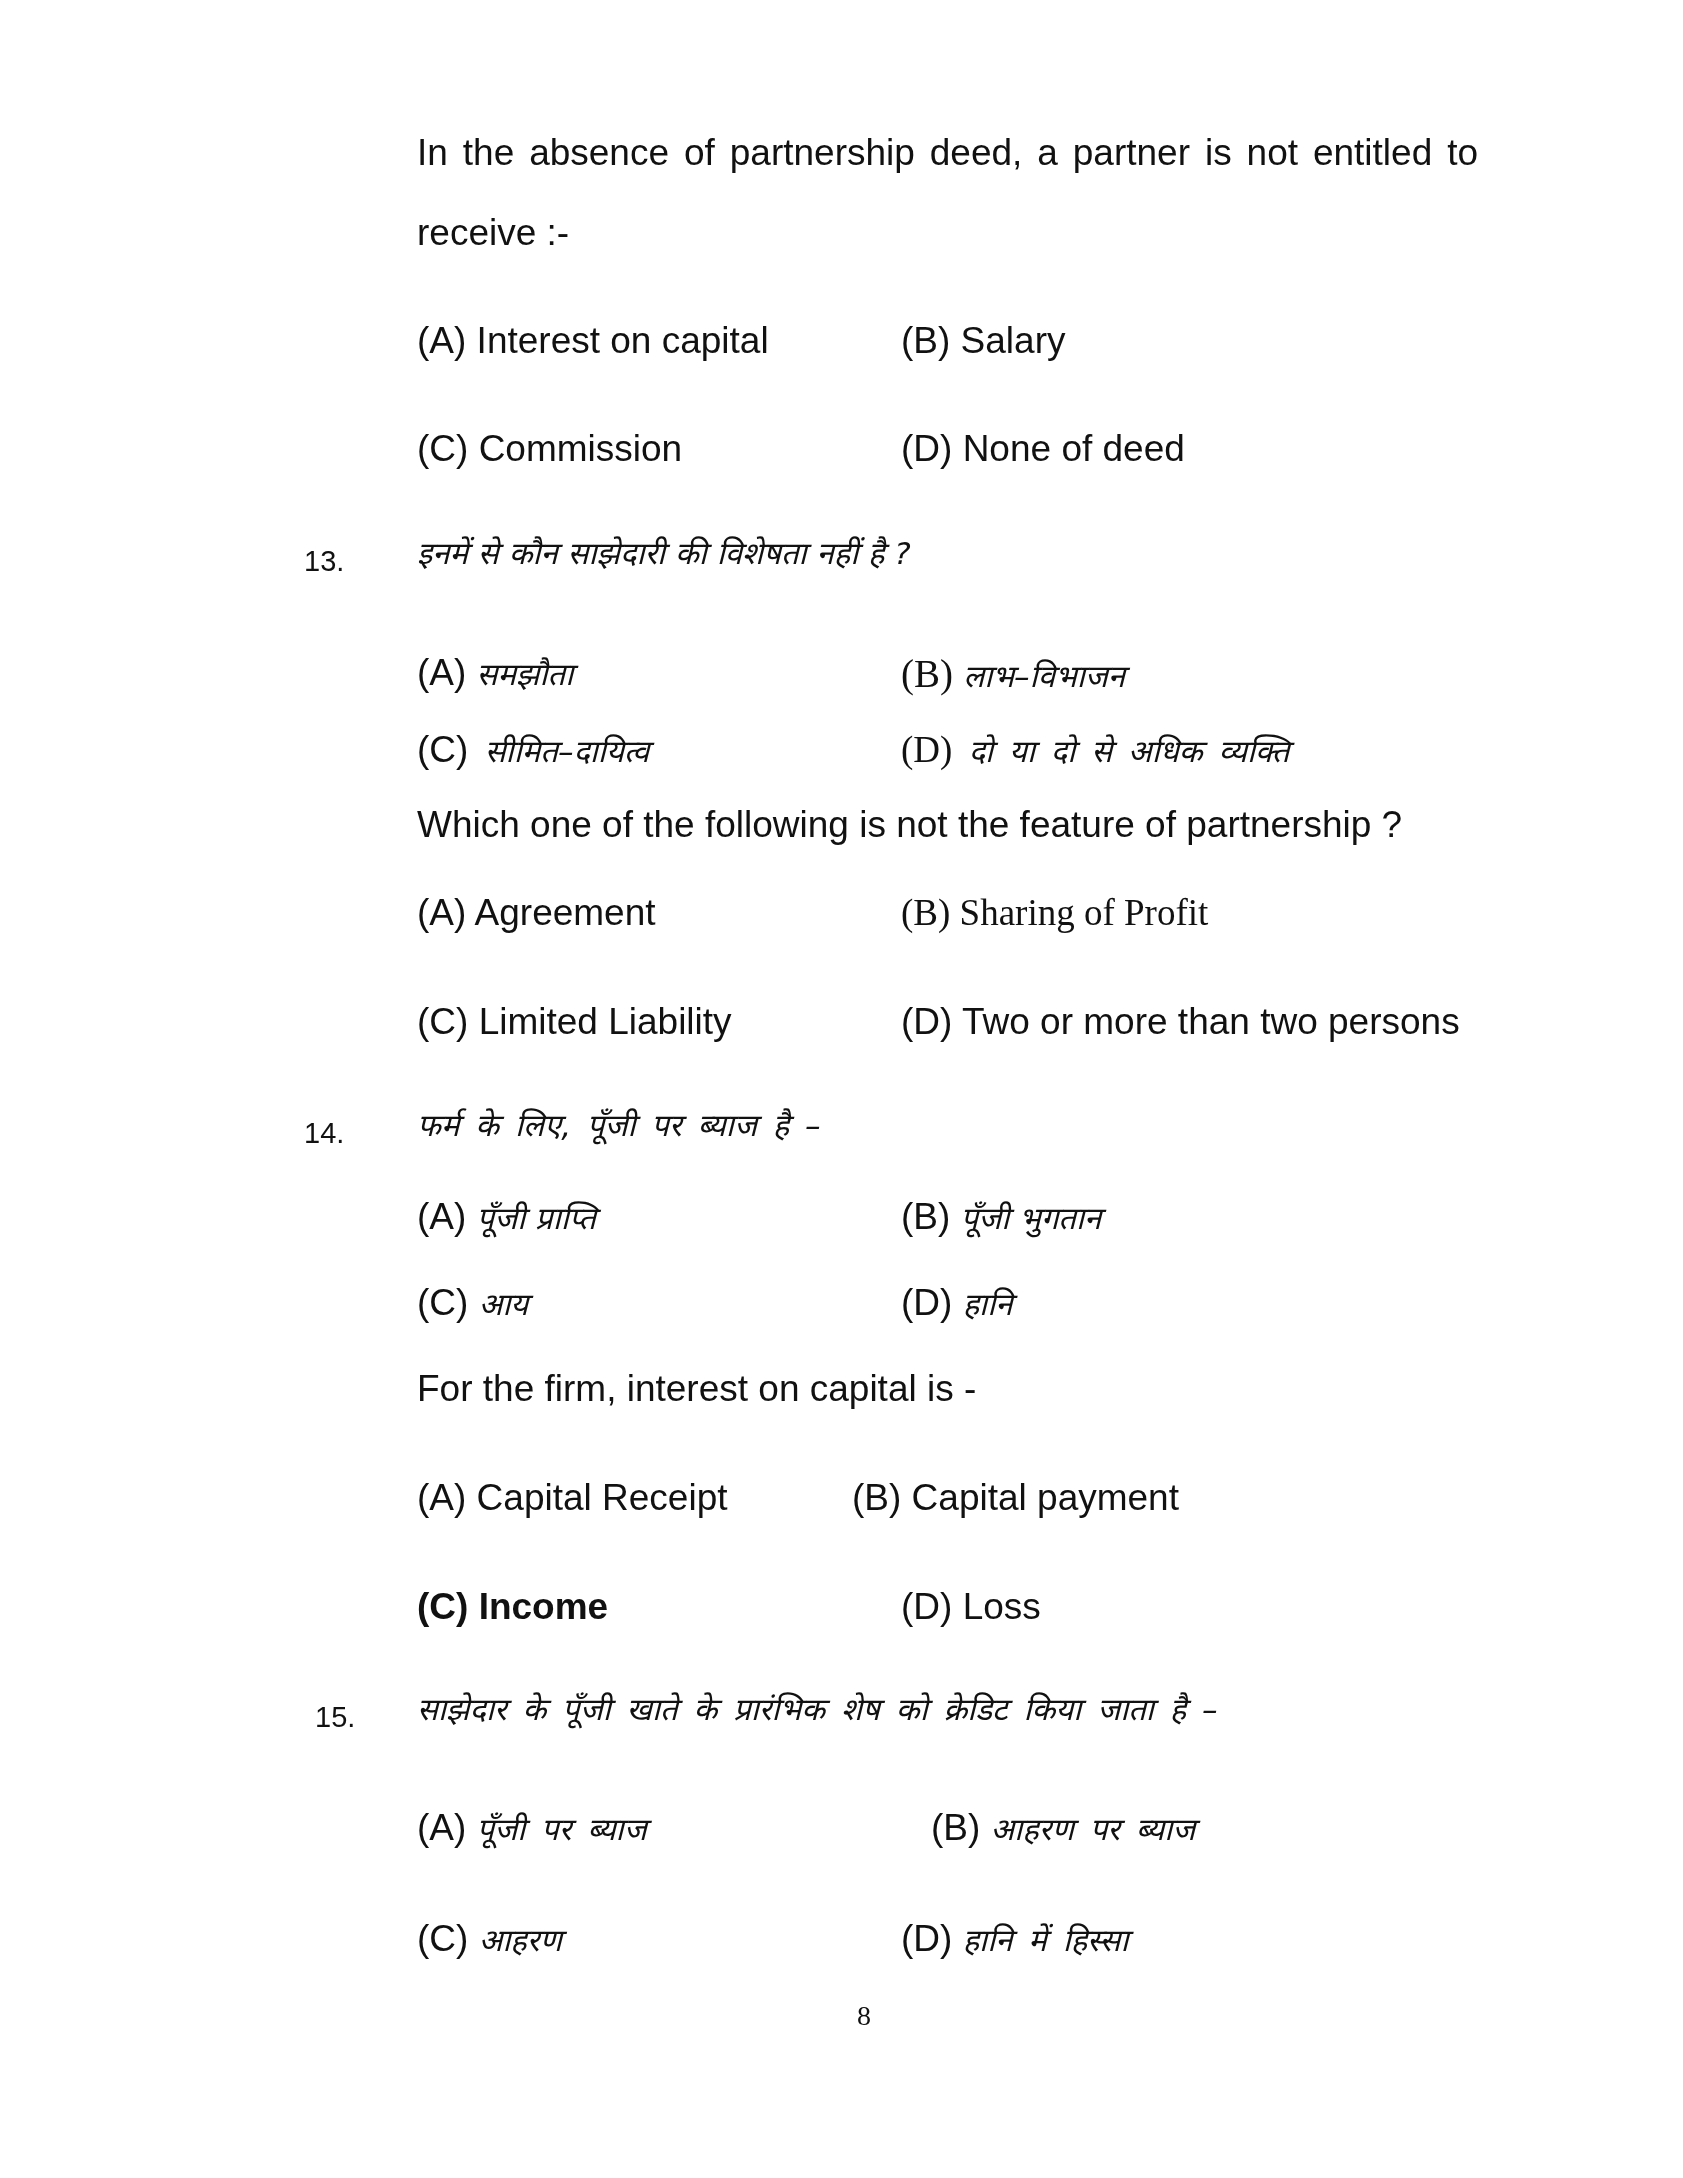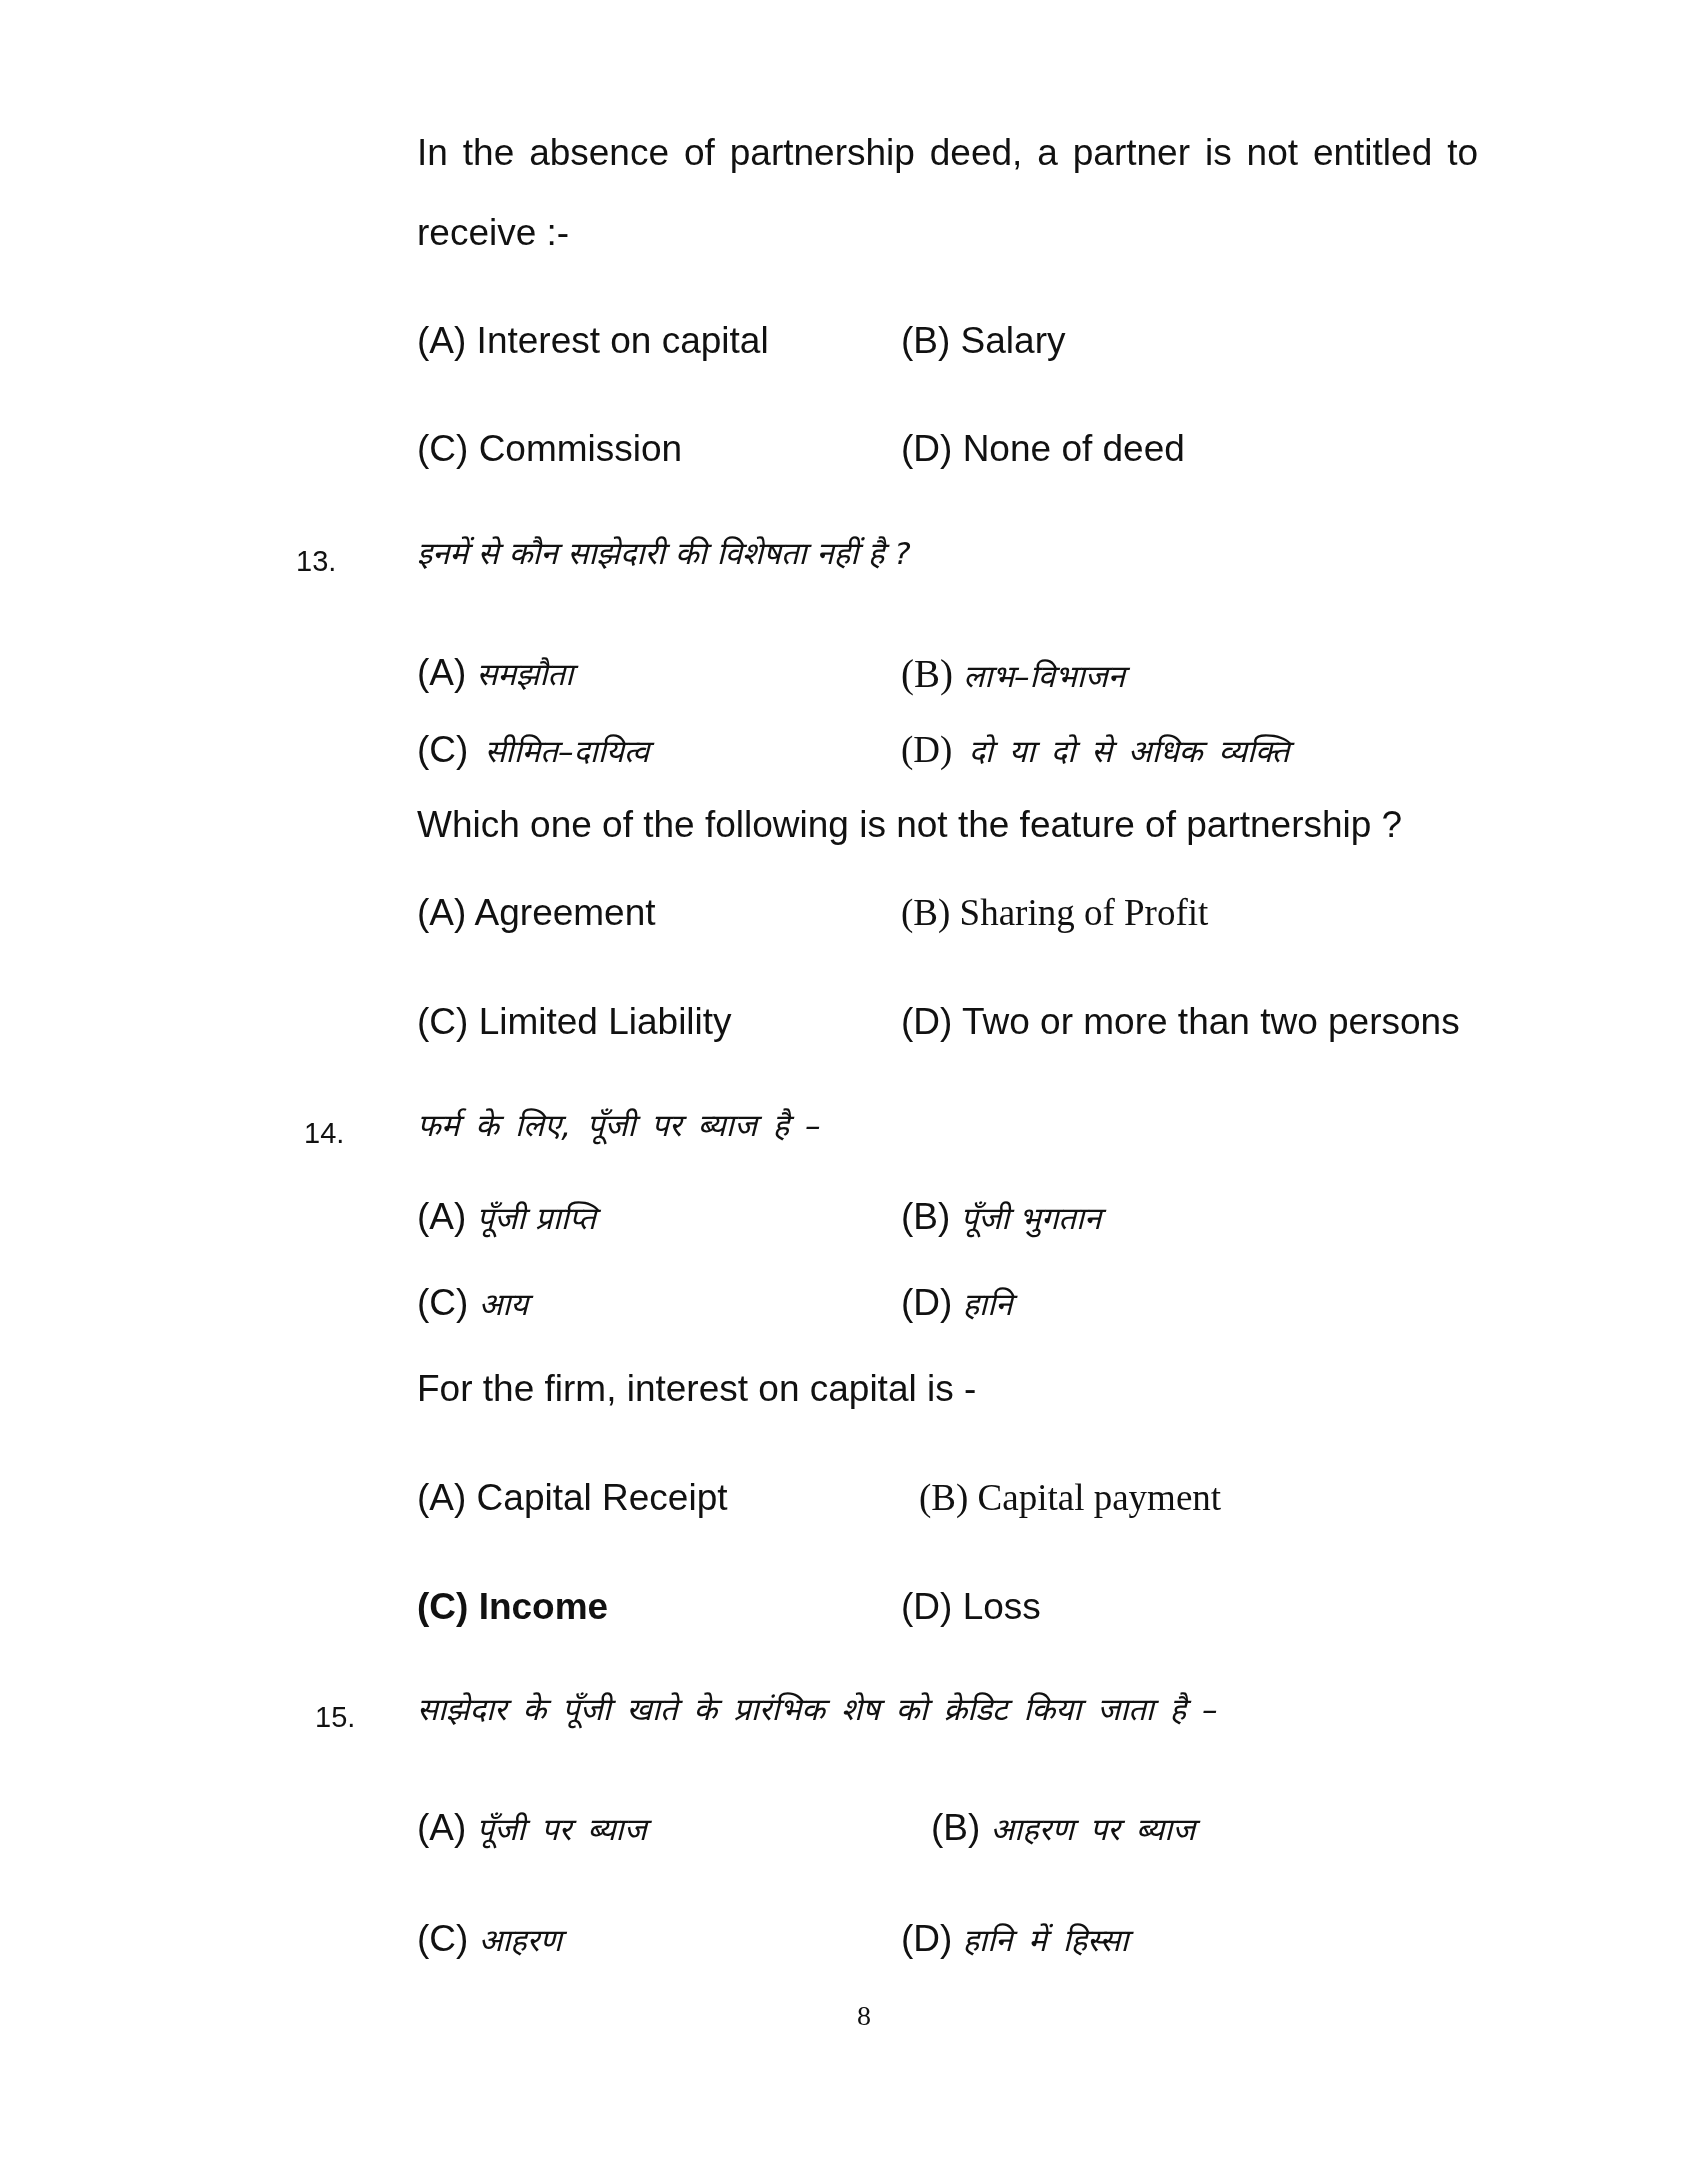--- a/index.html
+++ b/index.html
@@ -15,21 +15,21 @@
 </head>
 <body>
 
 <div class="justify" style="top:132px;">In the absence of partnership deed, a partner is not entitled to</div>
 <div class="line" style="left:417px; top:214px;">receive :-</div>
 <div class="line" style="left:417px; top:322px;">(A) Interest on capital</div>
 <div class="line" style="left:901px; top:322px;">(B) Salary</div>
 <div class="line" style="left:417px; top:430px;">(C) Commission</div>
 <div class="line" style="left:901px; top:430px;">(D) None of deed</div>
 
-<div class="qnum" style="left:296px; top:545px;">13.</div>
+<div class="qnum" style="left:304px; top:545px;">13.</div>
 <div class="line hi" style="left:417px; top:538px;">इनमें से कौन साझेदारी की विशेषता नहीं है ?</div>
 
 <div class="line" style="left:417px; top:654px;">
   <span>(A)</span>
   <span class="hi">समझौता</span>
 </div>
 <div class="line" style="left:901px; top:654px;">
   <span class="serif-lbl" style="font-size:39px;">(B)</span>
   <span class="hi">लाभ–विभाजन</span>
 </div>
@@ -63,21 +63,21 @@
   <span>(C)</span>
   <span class="hi">आय</span>
 </div>
 <div class="line" style="left:901px; top:1284px;">
   <span>(D)</span>
   <span class="hi">हानि</span>
 </div>
 
 <div class="line" style="left:417px; top:1370px;">For the firm, interest on capital is -</div>
 <div class="line" style="left:417px; top:1479px;">(A) Capital Receipt</div>
-<div class="line" style="left:919px; top:1479px;font-family:Liberation Serif, serif;">(B) Capital payment</div>
+<div class="line" style="left:852px; top:1479px;">(B) Capital payment</div>
 <div class="line" style="left:417px; top:1588px;font-weight:bold;">(C) Income</div>
 <div class="line" style="left:901px; top:1588px;">(D) Loss</div>
 
 <div class="qnum" style="left:315px; top:1701px;">15.</div>
 <div class="line hi" style="left:417px; top:1694px; word-spacing:6px;">साझेदार के पूँजी खाते के प्रारंभिक शेष को क्रेडिट किया जाता है –</div>
 
 <div class="line" style="left:417px; top:1809px;">
   <span>(A)</span>
   <span class="hi" style="word-spacing:6px;">पूँजी पर ब्याज</span>
 </div>

